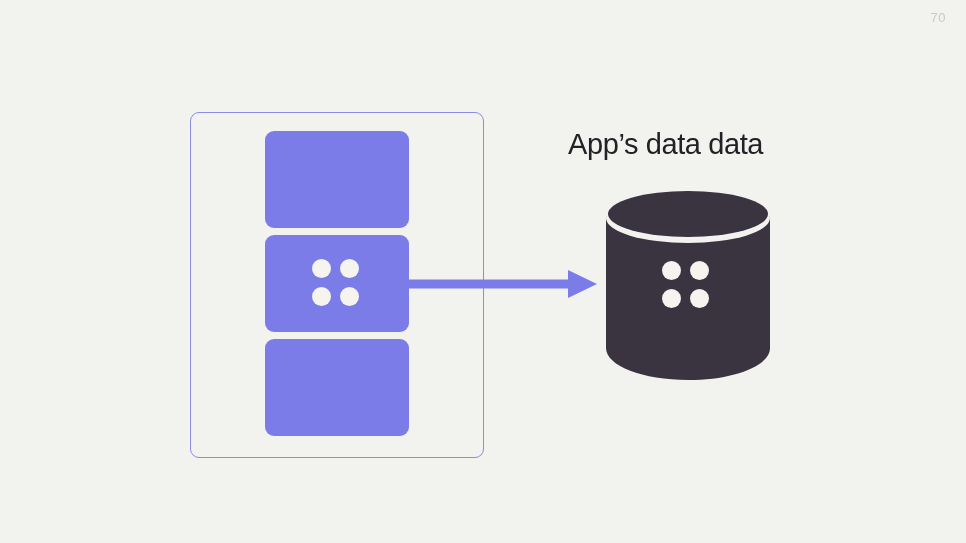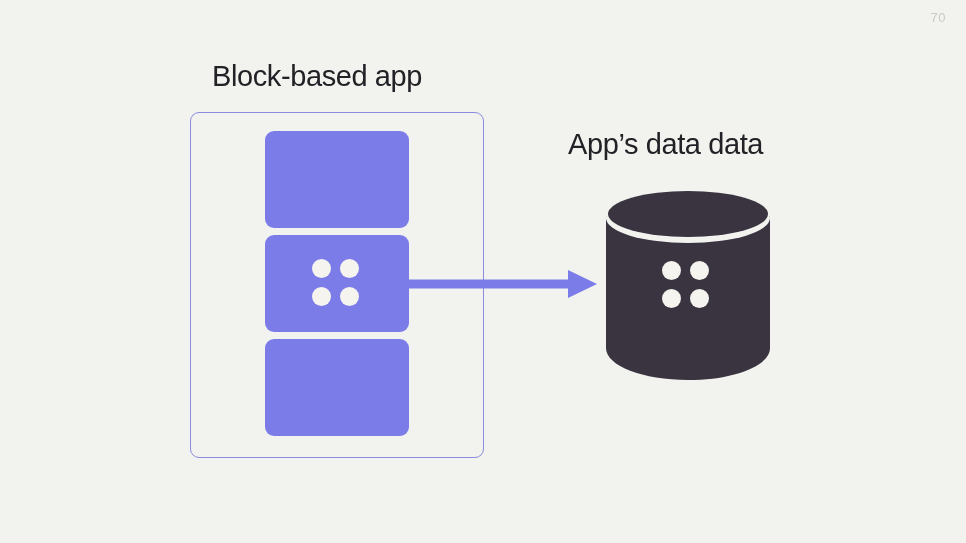--- a/index.html
+++ b/index.html
@@ -126,21 +126,20 @@
     height: 192px;
   }
 </style>
 </head>
 <body>
 
 <div id="slide">
 
   <div class="page-number">70</div>
 
-  <div class="heading" id="app-title">Block-based app</div>
 
   <div id="app-container"></div>
 
   <div class="block" id="block-1"></div>
 
   <div class="block" id="block-2"></div>
 
   <div class="dot-grid" id="block-2-dots">
     <span class="dot"></span>
     <span class="dot"></span>

